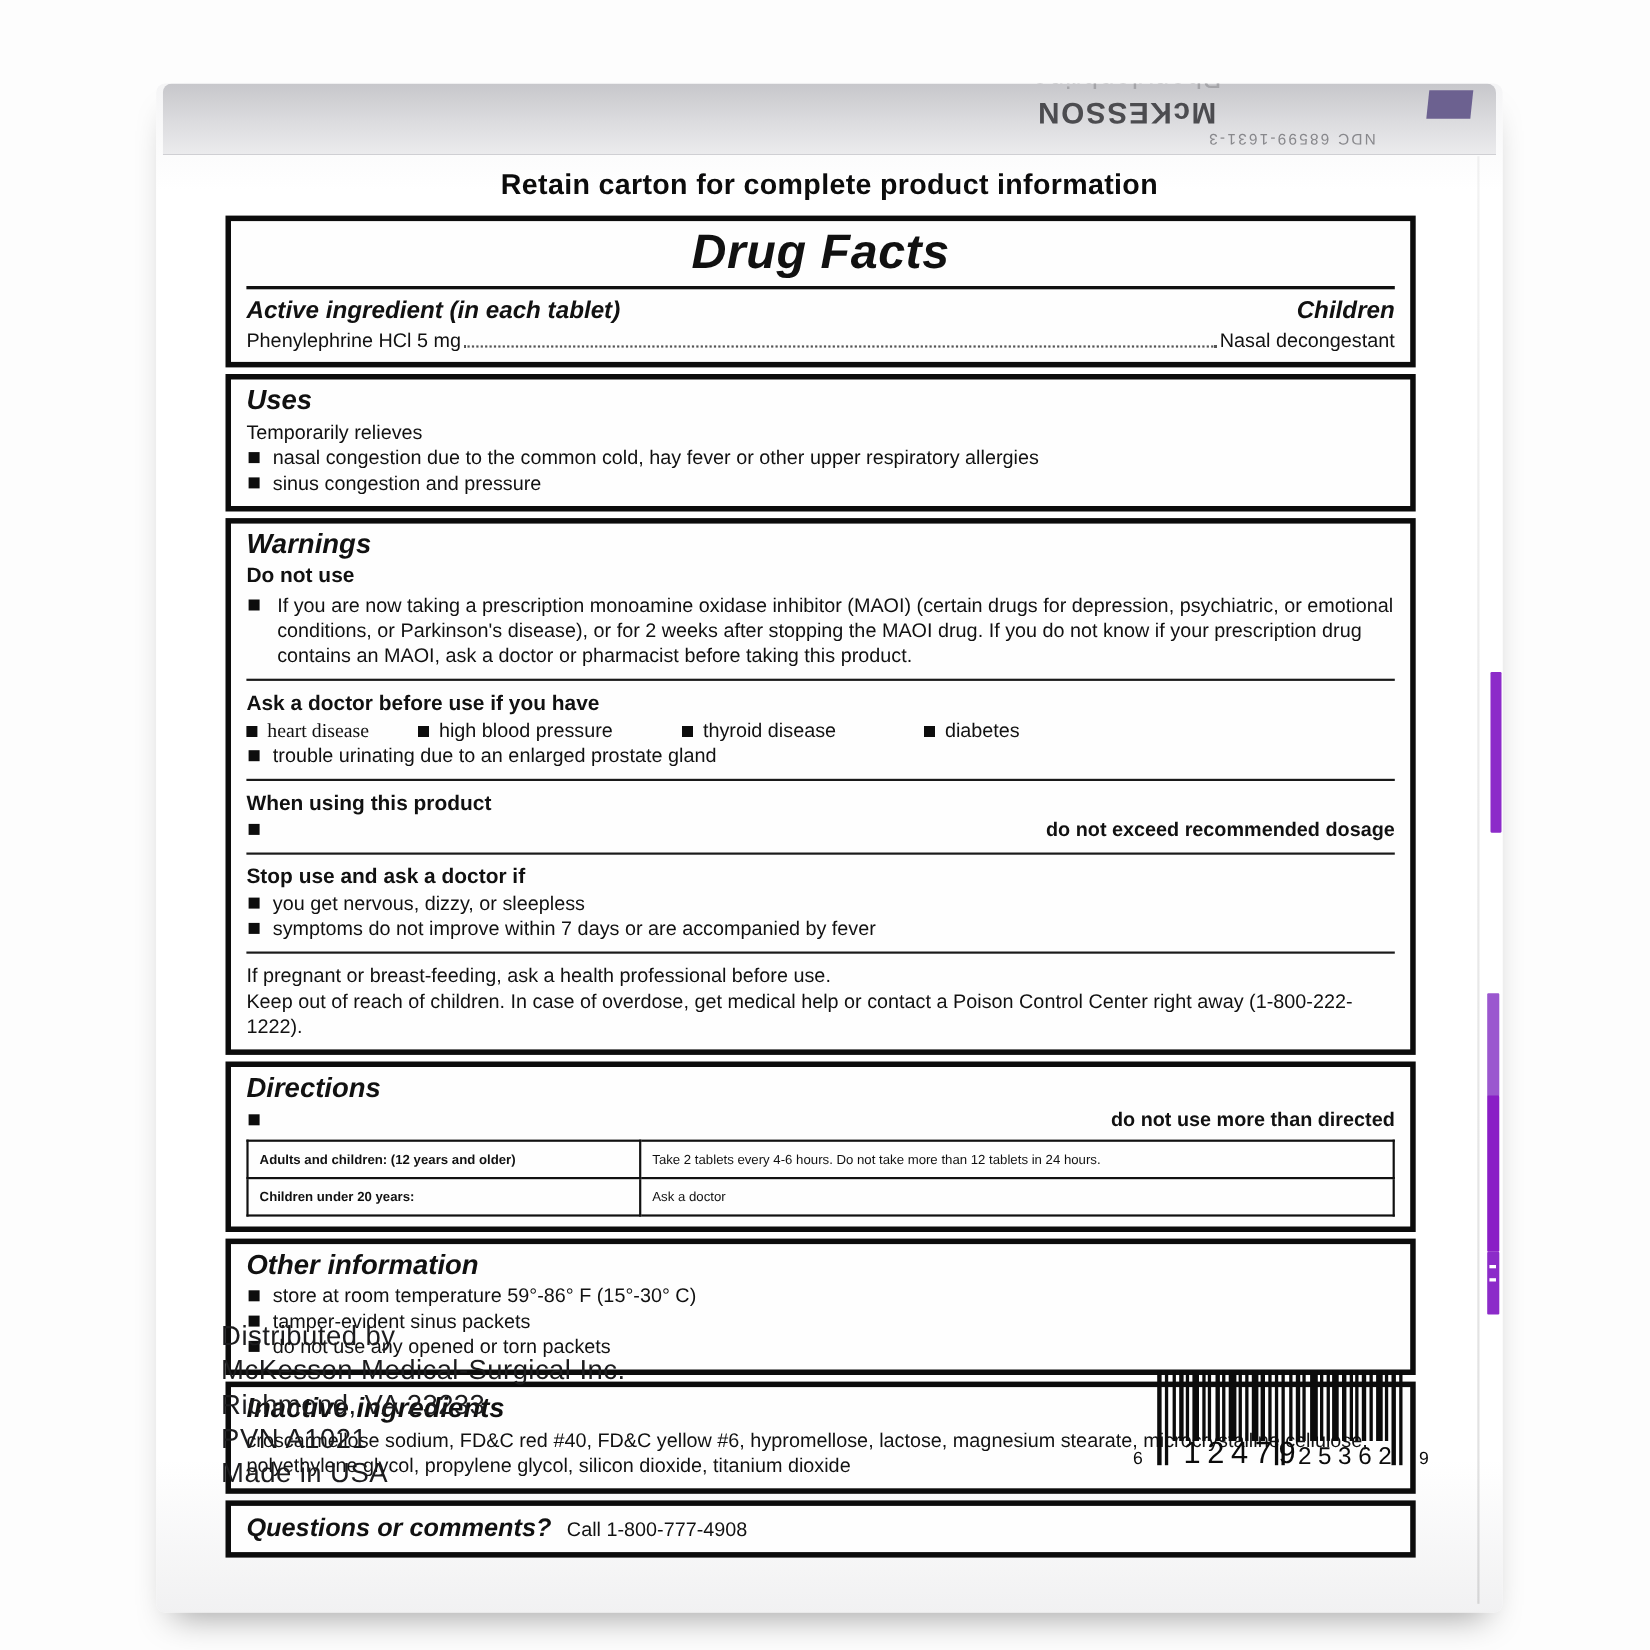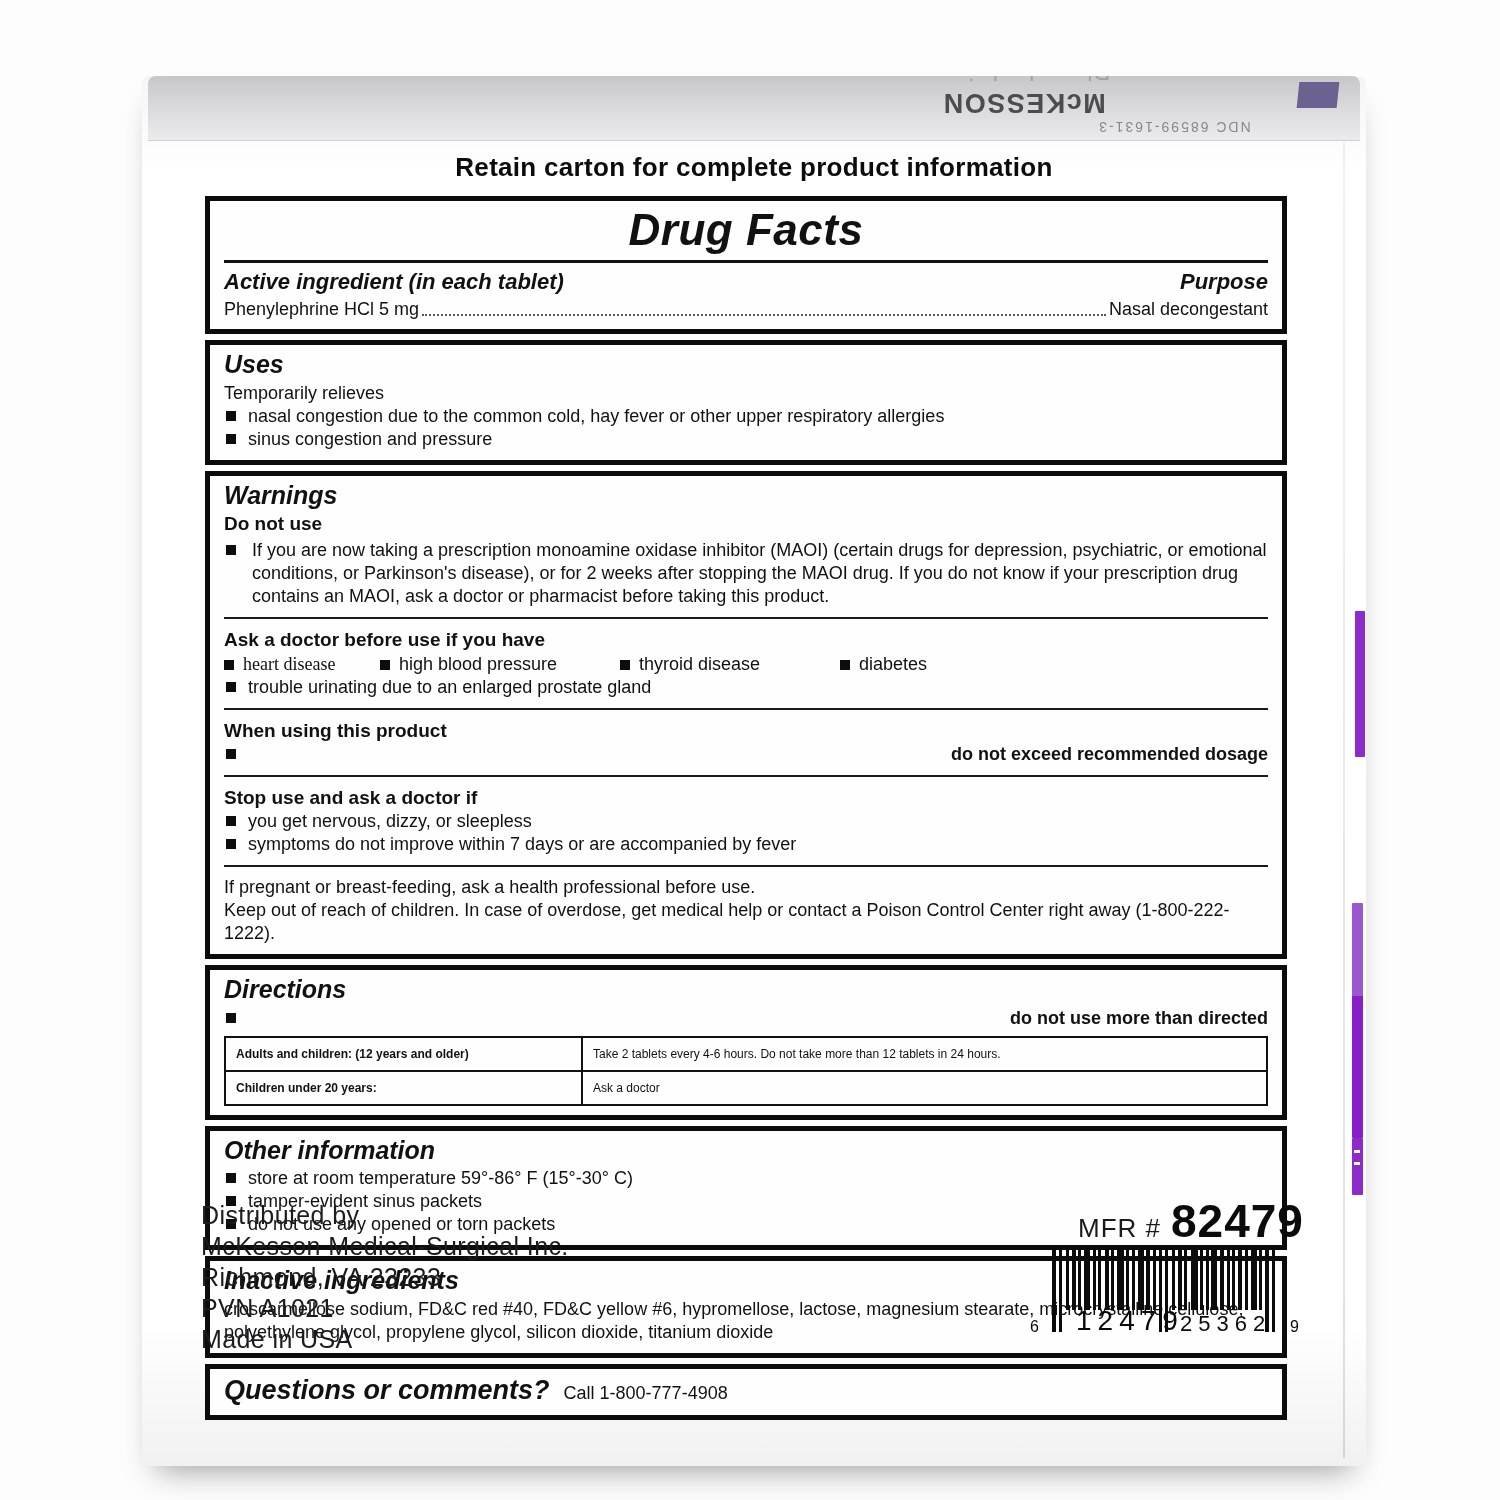--- a/index.html
+++ b/index.html
@@ -38,21 +38,21 @@
   .bullet-line.bold{font-weight:bold;text-align:right;}
   .blt{position:absolute;left:2px;top:6px;width:10px;height:10px;background:#0d0d0d;}
   .blt-i{display:inline-block;width:10px;height:10px;background:#0d0d0d;margin-right:9px;}
   .rule{border-top:2px solid #1a1a1a;margin:9px 0;}
   .cond-row{display:flex;font-size:18px;line-height:24px;}
   .cond-row .c1{width:156px;font-family:Liberation Serif, serif;}.cond-row .c2{width:240px;}.cond-row .c3{width:220px;}
   .dir-table{width:100%;border-collapse:collapse;margin-top:6px;font-size:12px;}
   .dir-table td{border:2px solid #111;padding:5px 10px;line-height:22px;}
   .dir-table td.lbl{font-weight:bold;width:335px;}
   .q-row{display:flex;align-items:baseline;gap:14px;}
-  .q-h{font-size:27px;font-weight:bold;font-style:italic;}
+  .q-h{font-size:23px;font-weight:bold;font-style:italic;}
   .q-t{font-size:18px;}
   
   .dist{position:absolute;left:59px;top:1124px;font-size:25px;line-height:31px;
         letter-spacing:.4px;color:#1c1c1e;}
   .mfr{position:absolute;left:936px;top:1118px;display:flex;align-items:baseline;gap:10px;}
   .mfr-label{font-size:26px;letter-spacing:1px;color:#1a1a1a;}
   .mfr-num{font-size:46px;font-weight:bold;letter-spacing:1px;color:#0b0b0b;}
   .barcode{position:absolute;left:910px;top:1170px;height:88px;}
   .bc-bars{display:flex;align-items:flex-start;height:88px;}
   .bar{background:#0b0b0b;height:64px;flex:none;}
@@ -85,21 +85,21 @@
 
     <div class="retain">Retain carton for complete product information</div>
 
     <div class="panel">
 
       <div class="sec">
         <div class="df-title">Drug Facts</div>
         <div class="title-rule"></div>
         <div class="ai-row">
           <span>Active ingredient (in each tablet)</span>
-          <span>Purpose</span>
+          <span>Children</span>
         </div>
         <div class="leader-row">
           <span>Phenylephrine  HCl  5 mg</span>
           <span class="leader"></span>
           <span>Nasal decongestant</span>
         </div>
       </div>
 
       <div class="sec">
         <div class="h2">Uses</div>
@@ -208,24 +208,20 @@
     </div>
 
     <div class="dist">
       <div>Distributed by</div>
       <div>McKesson Medical-Surgical Inc.</div>
       <div>Richmond, VA 23233</div>
       <div>PVN A1021</div>
       <div>Made in USA</div>
     </div>
 
-    <div class="mfr">
-      <span class="mfr-label">MFR #</span>
-      <span class="mfr-num">82479</span>
-    </div>
 
     <div class="barcode">
       <div class="bc-bars" id="barcode-bars">
           <div class="bar tall" style="width: 4px; margin-right: 3px;"></div>
           <div class="bar tall" style="width: 3px; margin-right: 4px;"></div>
           <div class="bar" style="width: 3px; margin-right: 3px;"></div>
           <div class="bar" style="width: 4px; margin-right: 2px;"></div>
           <div class="bar" style="width: 3px; margin-right: 3px;"></div>
           <div class="bar" style="width: 6px; margin-right: 3px;"></div>
           <div class="bar" style="width: 3px; margin-right: 2px;"></div>

